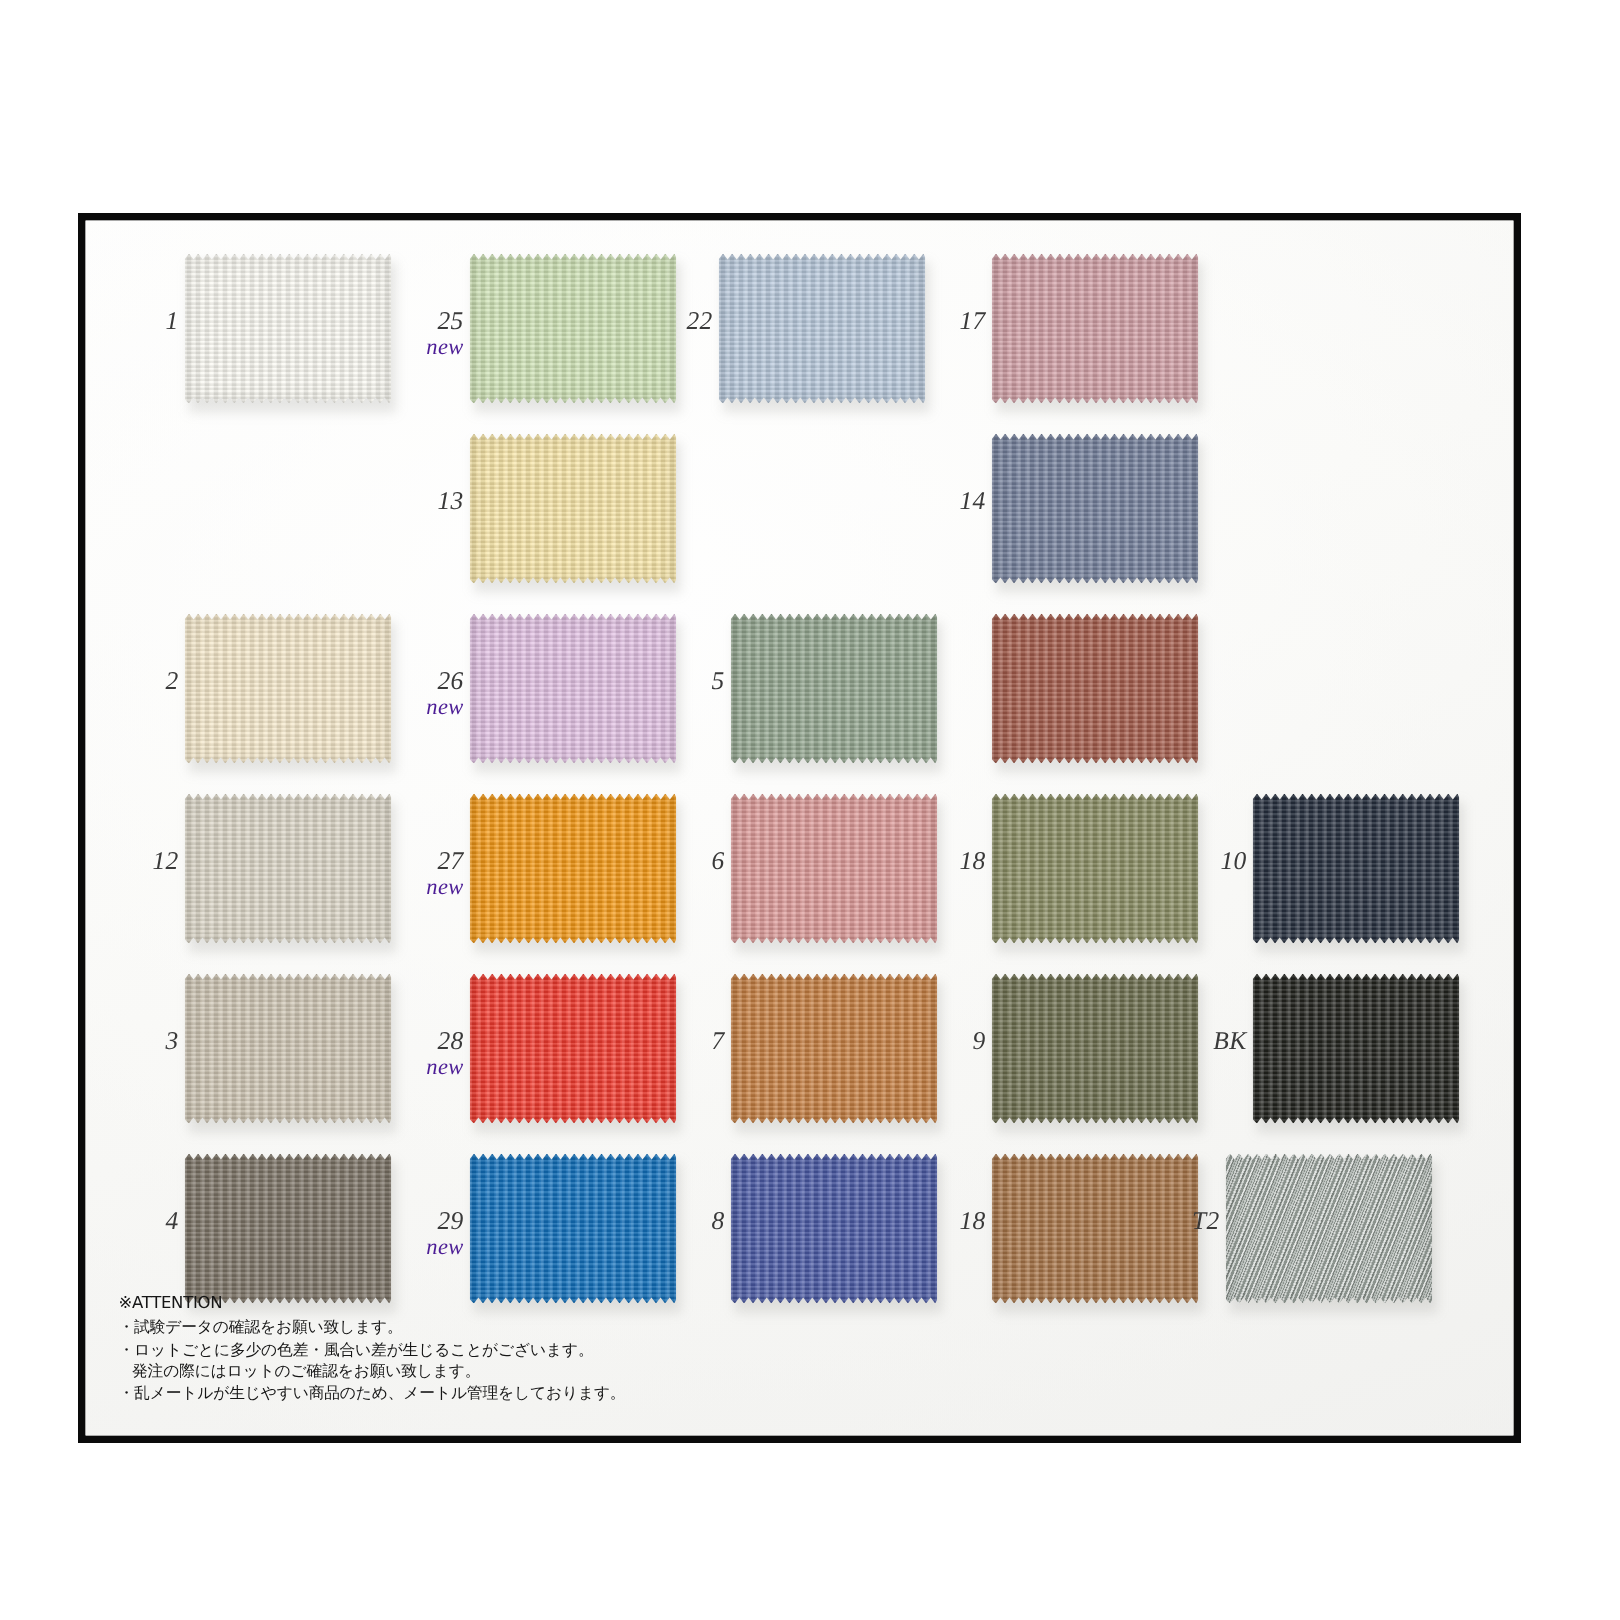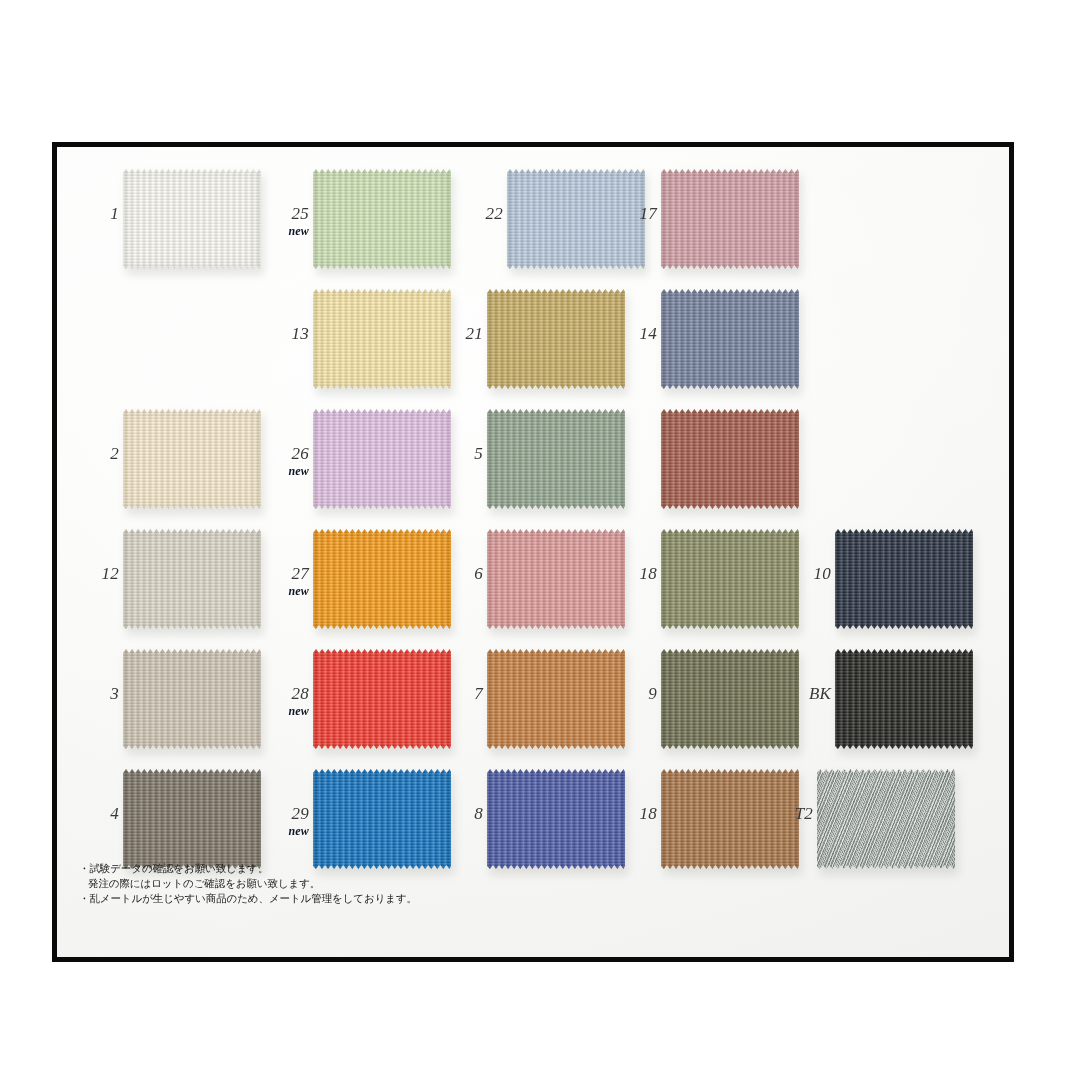--- a/index.html
+++ b/index.html
@@ -76,25 +76,24 @@
     text-align: right;
     font-family: "Liberation Serif", serif;
     font-style: italic;
     font-size: 17px;
     line-height: 1.05;
     color: #3a3a3a;
     letter-spacing: 0.2px;
   }
   .swatch-label .new-tag {
     display: block;
-    font-size: 12px;
+    font-size: 15px;
     font-style: italic;
-    color: #0f172a;
+    color: #4c1d95;
     margin-top: 2px;
-    font-weight: bold;
   }
 
   
   .swatch-chip {
     position: absolute;
     left: 48px;
     top: 4px;
     width: 138px;
     height: 100px;
   }
@@ -252,48 +251,41 @@
               <div class="swatch-body" style="background-color: rgb(251, 250, 243);"></div>
             </div>
           </div>
           <div class="swatch-cell" style="left: 208px; top: 10px;">
             <div class="swatch-label"><span>25</span><span class="new-tag">new</span></div>
             <div class="swatch-chip">
               <div class="swatch-shadow"></div>
               <div class="swatch-body" style="background-color: rgb(207, 227, 182);"></div>
             </div>
           </div>
-          <div class="swatch-cell" style="left: 402px; top: 10px;">
+          <div class="swatch-cell" style="left: 374px; top: 10px;">
             <div class="swatch-label"><span>22</span></div>
             <div class="swatch-chip">
               <div class="swatch-shadow"></div>
               <div class="swatch-body" style="background-color: rgb(185, 202, 221);"></div>
             </div>
           </div>
           <div class="swatch-cell" style="left: 556px; top: 10px;">
             <div class="swatch-label"><span>17</span></div>
             <div class="swatch-chip">
               <div class="swatch-shadow"></div>
               <div class="swatch-body" style="background-color: rgb(210, 160, 166);"></div>
             </div>
           </div>
           <div class="swatch-cell" style="left: 208px; top: 130px;">
             <div class="swatch-label"><span>13</span></div>
             <div class="swatch-chip">
               <div class="swatch-shadow"></div>
               <div class="swatch-body" style="background-color: rgb(248, 230, 168);"></div>
             </div>
           </div>
-          <div class="swatch-cell" style="left: 382px; top: 130px;">
-            <div class="swatch-label"><span>21</span></div>
-            <div class="swatch-chip">
-              <div class="swatch-shadow"></div>
-              <div class="swatch-body" style="background-color: rgb(199, 174, 100);"></div>
-            </div>
-          </div>
           <div class="swatch-cell" style="left: 556px; top: 130px;">
             <div class="swatch-label"><span>14</span></div>
             <div class="swatch-chip">
               <div class="swatch-shadow"></div>
               <div class="swatch-body" style="background-color: rgb(116, 128, 156);"></div>
             </div>
           </div>
           <div class="swatch-cell" style="left: 18px; top: 250px;">
             <div class="swatch-label"><span>2</span></div>
             <div class="swatch-chip">
@@ -425,21 +417,23 @@
             <div class="swatch-chip">
               <div class="swatch-shadow"></div>
               <div class="swatch-body melange" style="background-color: rgb(168, 178, 171);"></div>
             </div>
           </div>
         </div>
 
       <div id="footer">
 
         <div id="attention-block">
+          <div id="attention-title">※ATTENTION</div>
           <div class="attention-line">・試験データの確認をお願い致します。</div>
+          <div class="attention-line">・ロットごとに多少の色差・風合い差が生じることがございます。</div>
           <div class="attention-line indent">発注の際にはロットのご確認をお願い致します。</div>
           <div class="attention-line">・乱メートルが生じやすい商品のため、メートル管理をしております。</div>
         </div>
 
         <div id="company-block">
         </div>
 
       </div>
     </div>
   </div>

